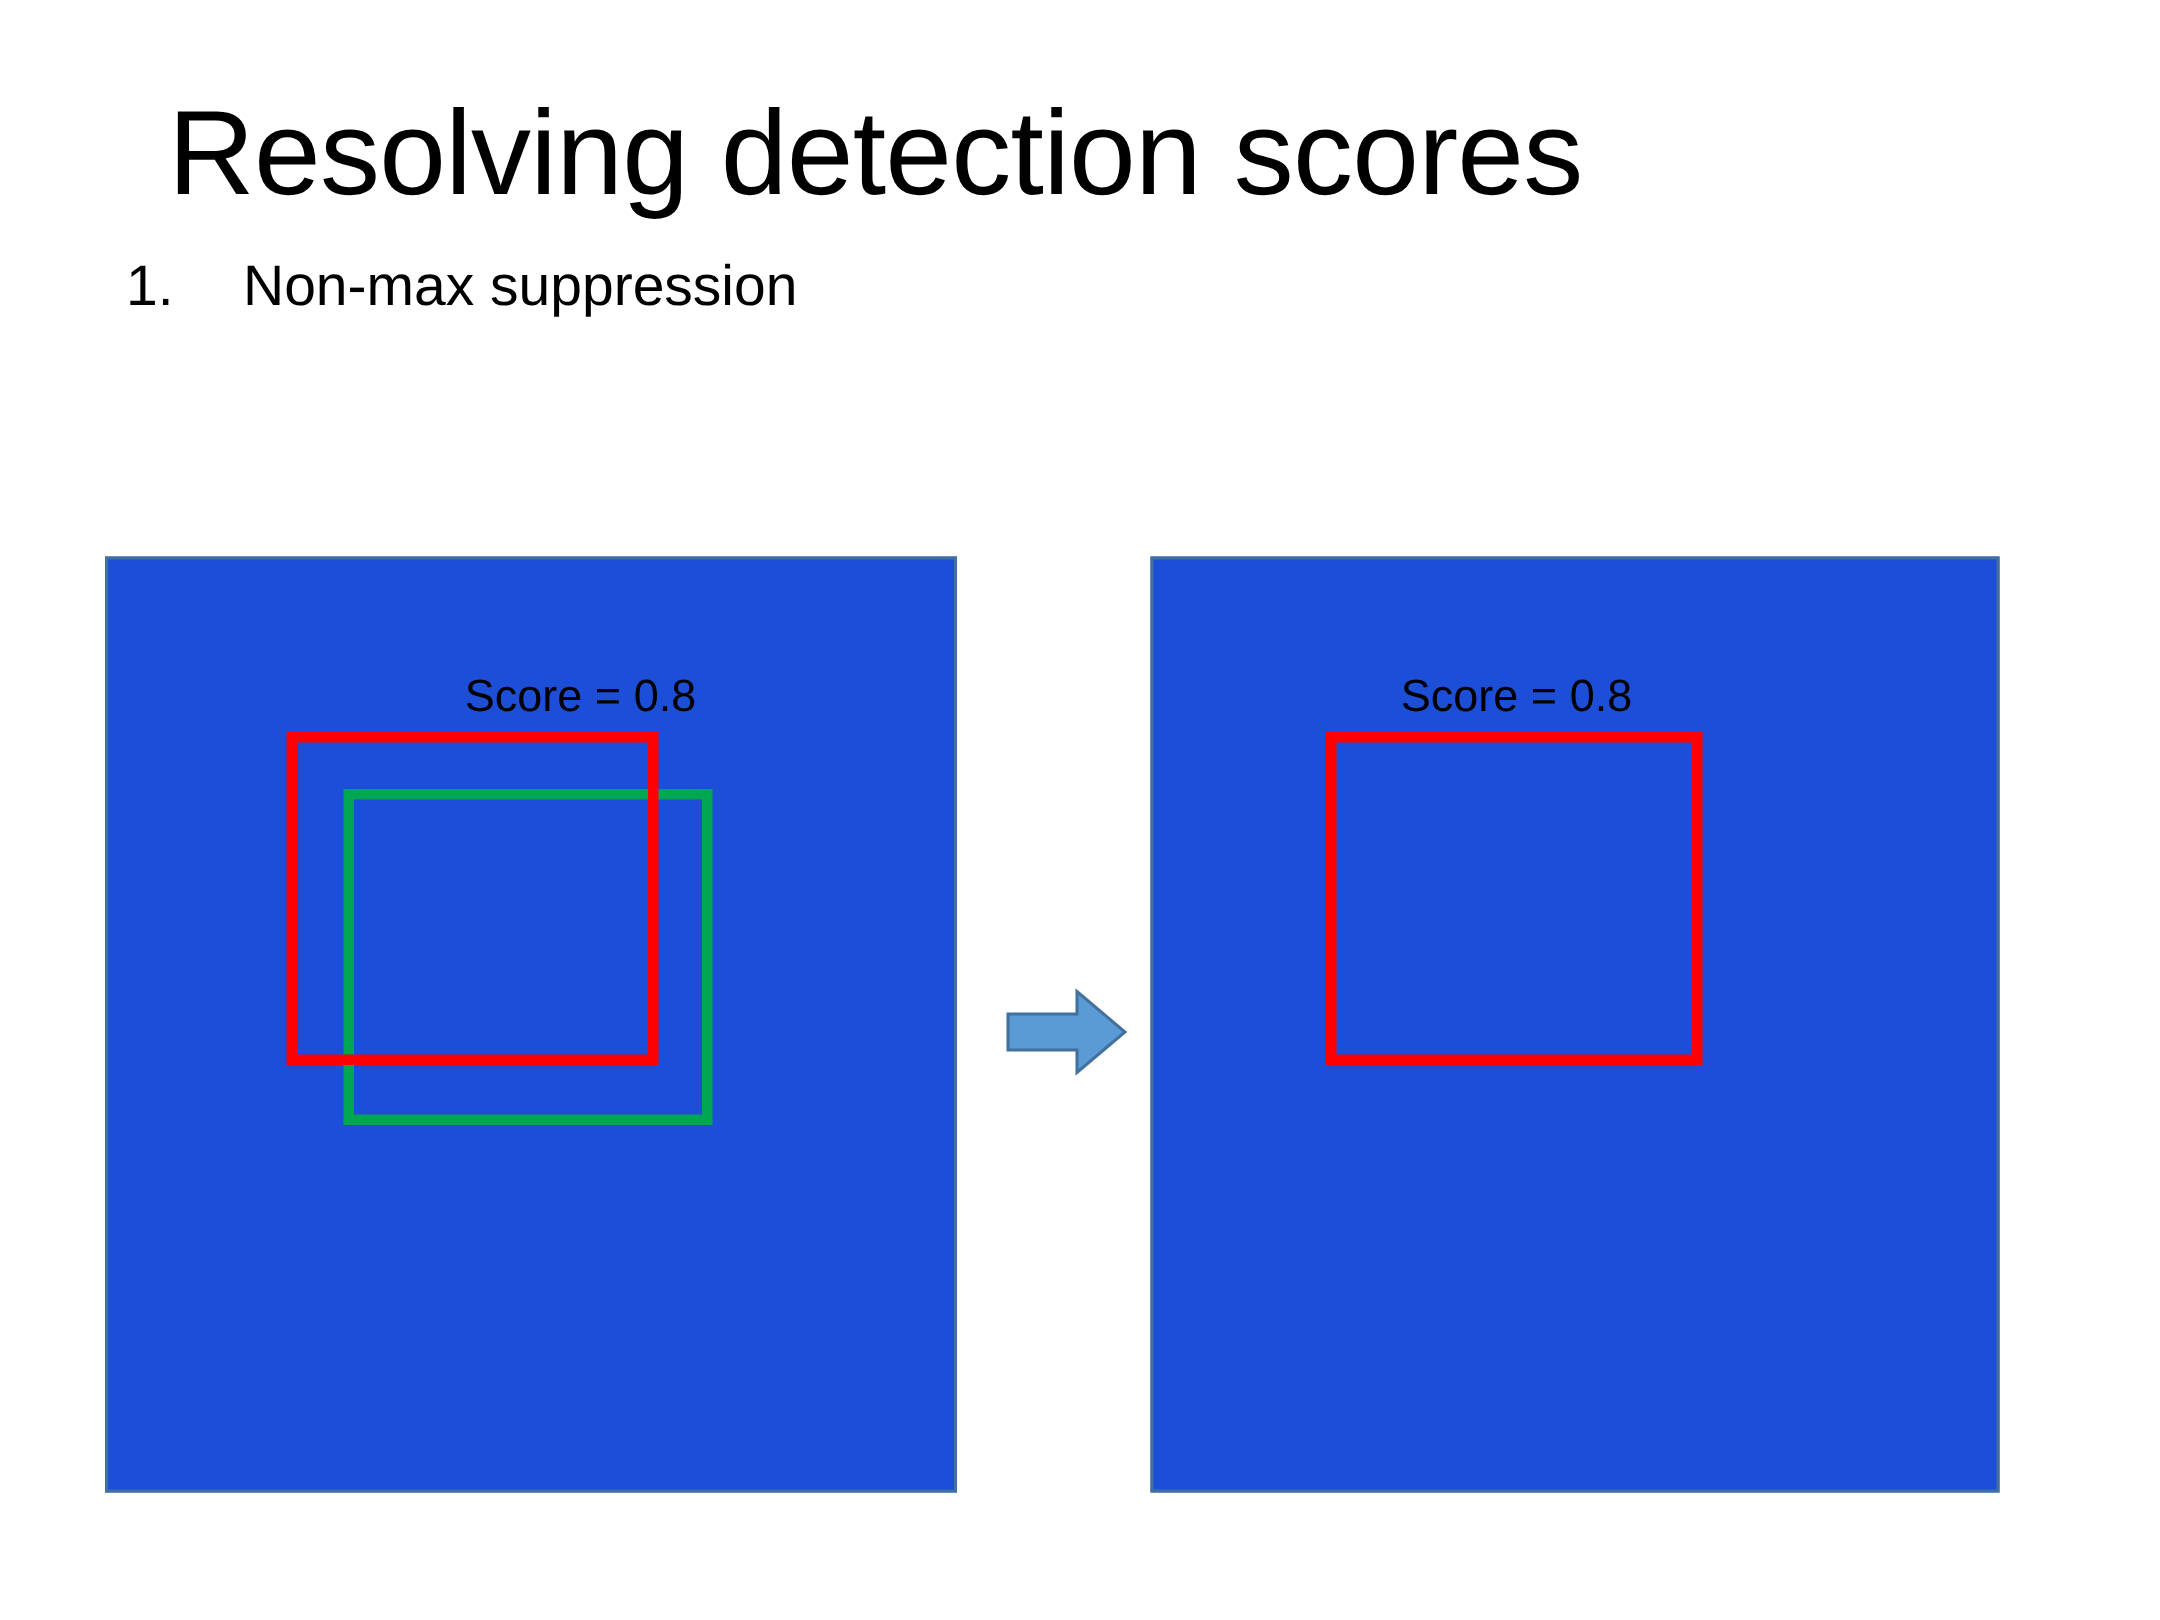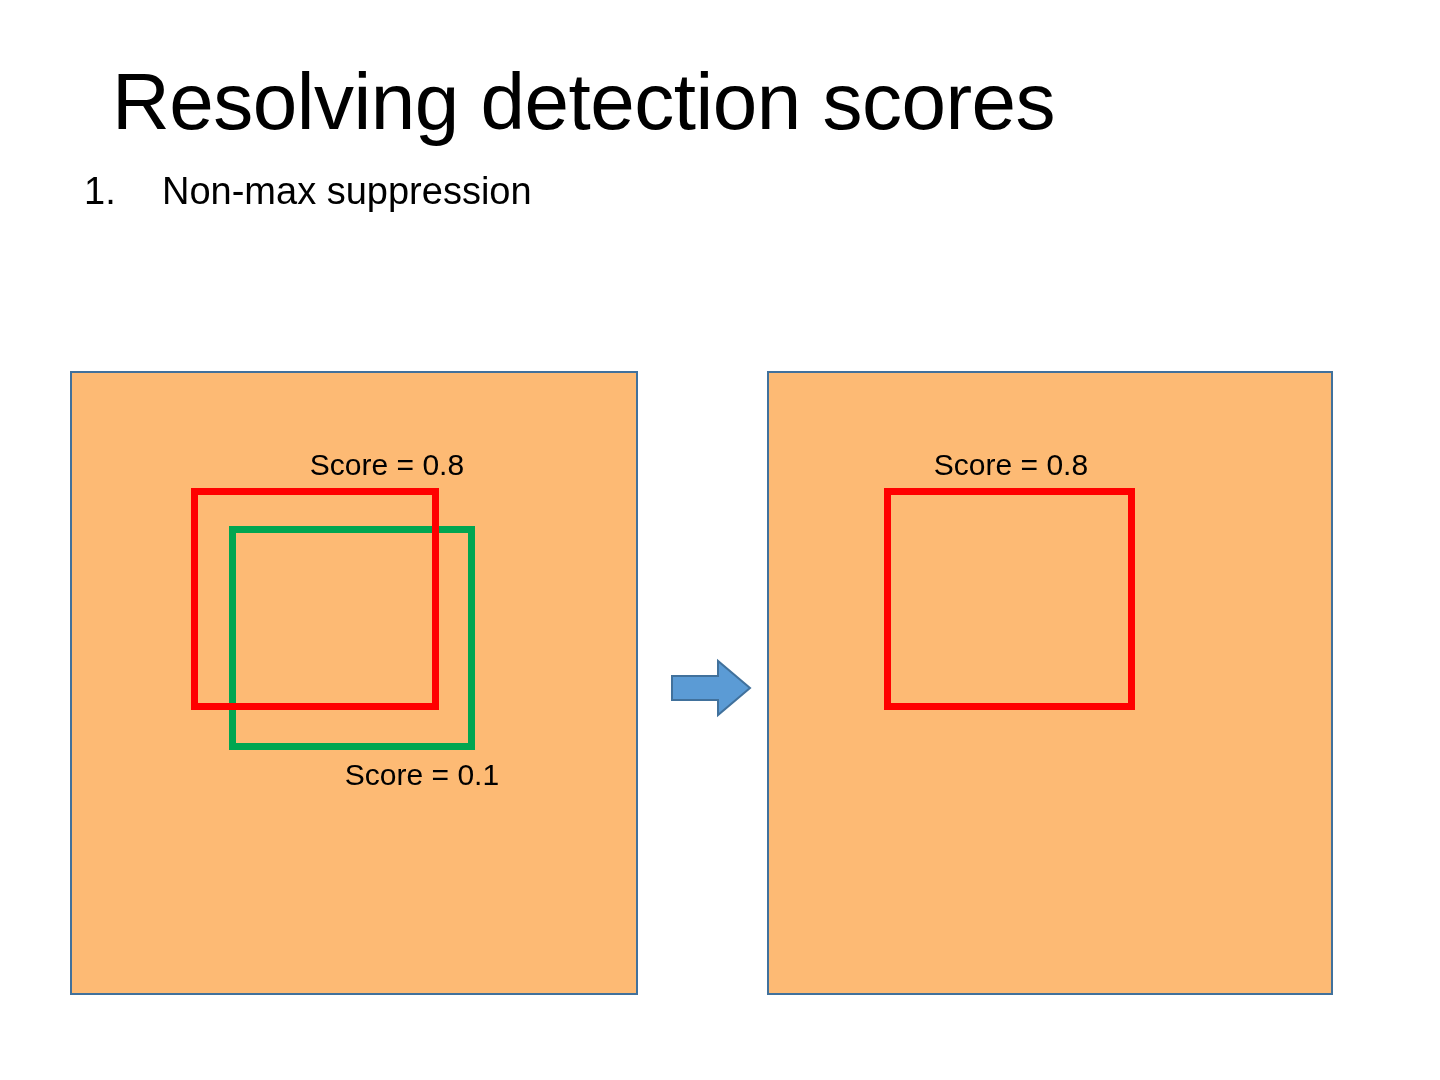--- a/index.html
+++ b/index.html
@@ -51,21 +51,21 @@
     text-align: left;
   }
   .bullet-text {
     white-space: nowrap;
     text-align: right;
   }
 
   
   .panel {
     position: absolute;
-    background: #fdba74;
+    background: #1d4ed8;
     border: 2px solid #41719c;
     box-sizing: border-box;
   }
   #panel-before {
     left: 70px;
     top: 371px;
     width: 568px;
     height: 624px;
   }
   #panel-after {
@@ -155,21 +155,20 @@
 </div>
 
 <div class="panel" id="panel-before">
 
   <div class="score-label" id="label-high-left">Score = 0.8</div>
 
   <div class="det-box red" id="box-high-left"></div>
 
   <div class="det-box green" id="box-low-left"></div>
 
-  <div class="score-label" id="label-low-left">Score = 0.1</div>
 </div>
 
 <div id="transition-arrow">
   <svg width="82" height="60" viewBox="0 0 82 60" xmlns="http://www.w3.org/2000/svg">
     <polygon points="2,18 48,18 48,3 80,30 48,57 48,42 2,42" fill="#5b9bd5" stroke="#41719c" stroke-width="2" stroke-linejoin="miter"></polygon>
   </svg>
 </div>
 
 <div class="panel" id="panel-after">
 

